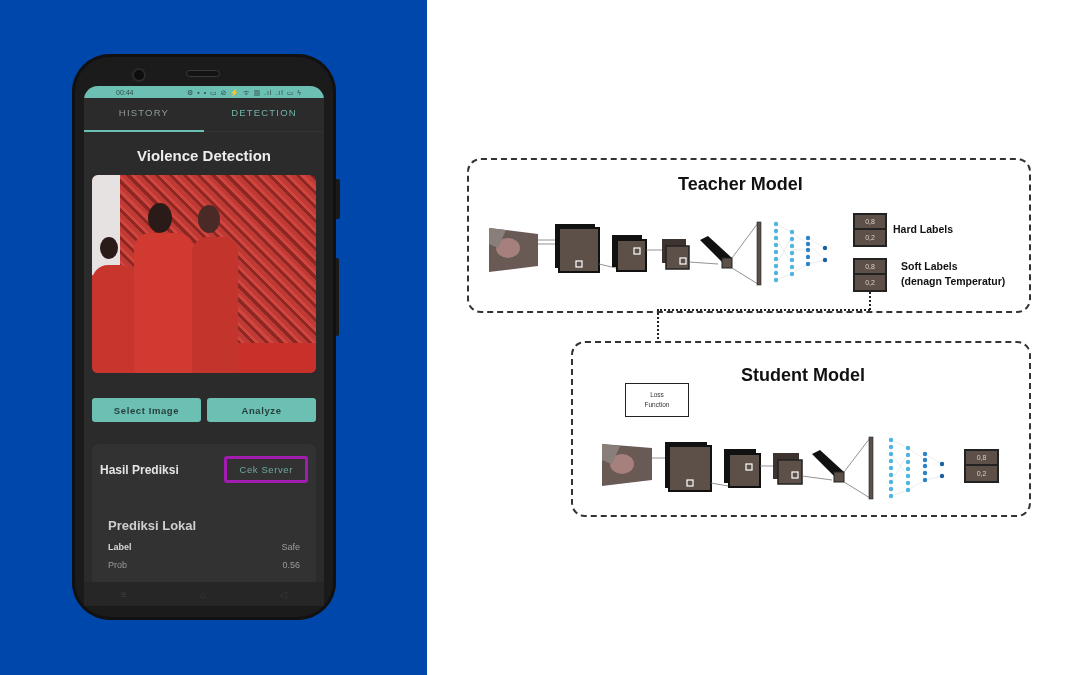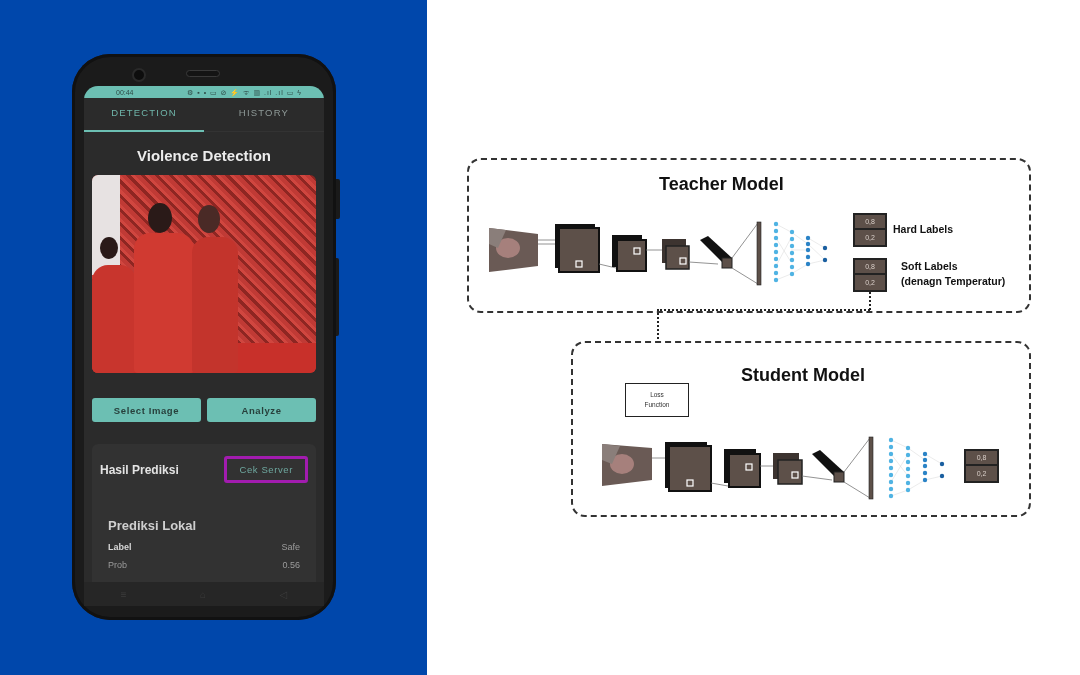--- a/index.html
+++ b/index.html
@@ -73,22 +73,22 @@
   <div class="side-btn b2"></div>
   <div class="phone">
     <div class="camera"></div>
     <div class="speaker"></div>
     <div class="screen">
       <div class="statusbar">
         <span>00:44</span>
         <span class="status-icons">⚙ ▪ • ▭ ⊘ ⚡ ᯤ ▥ .ıl .ıl ▭ ϟ</span>
       </div>
       <div class="tabs">
+        <div class="tab">HISTORY</div>
         <div class="tab active">DETECTION</div>
-        <div class="tab">HISTORY</div>
         <div class="tab-indicator"></div>
       </div>
       <div class="app-title">Violence Detection</div>
 
       <div class="photo">
         <div class="photo-wall"></div>
         <div class="photo-floor"></div>
         <div class="photo-person" style="left:0;top:90px;width:44px;height:108px;"></div>
         <div class="photo-head" style="left:8px;top:62px;width:18px;height:22px;"></div>
         <div class="photo-person" style="left:42px;top:58px;width:60px;height:140px;background:#d03a31;"></div>
@@ -122,21 +122,21 @@
 
       <div class="navbar">
         <span>≡</span>
         <span>⌂</span>
         <span>◁</span>
       </div>
     </div>
   </div>
 
   <div class="box teacher"></div>
-  <div class="model-title" style="left:659px;top:174px;">Teacher Model</div>
+  <div class="model-title" style="left:678px;top:174px;">Teacher Model</div>
 
   <svg class="cnn" style="left:486px;top:218px;" width="360" height="70">
     <g>
       <polygon points="3,10 52,16 52,48 3,54" fill="#6a5a55"></polygon>
       <ellipse cx="22" cy="30" rx="12" ry="10" fill="#b58a86" opacity="0.8"></ellipse>
       <polygon points="3,10 20,12 12,30 3,26" fill="#8a7e7a"></polygon>
     </g>
     <line x1="52" y1="22" x2="72" y2="22" stroke="#777" stroke-width="0.8"></line>
     <line x1="52" y1="26" x2="72" y2="26" stroke="#777" stroke-width="0.8"></line>
     <g>

